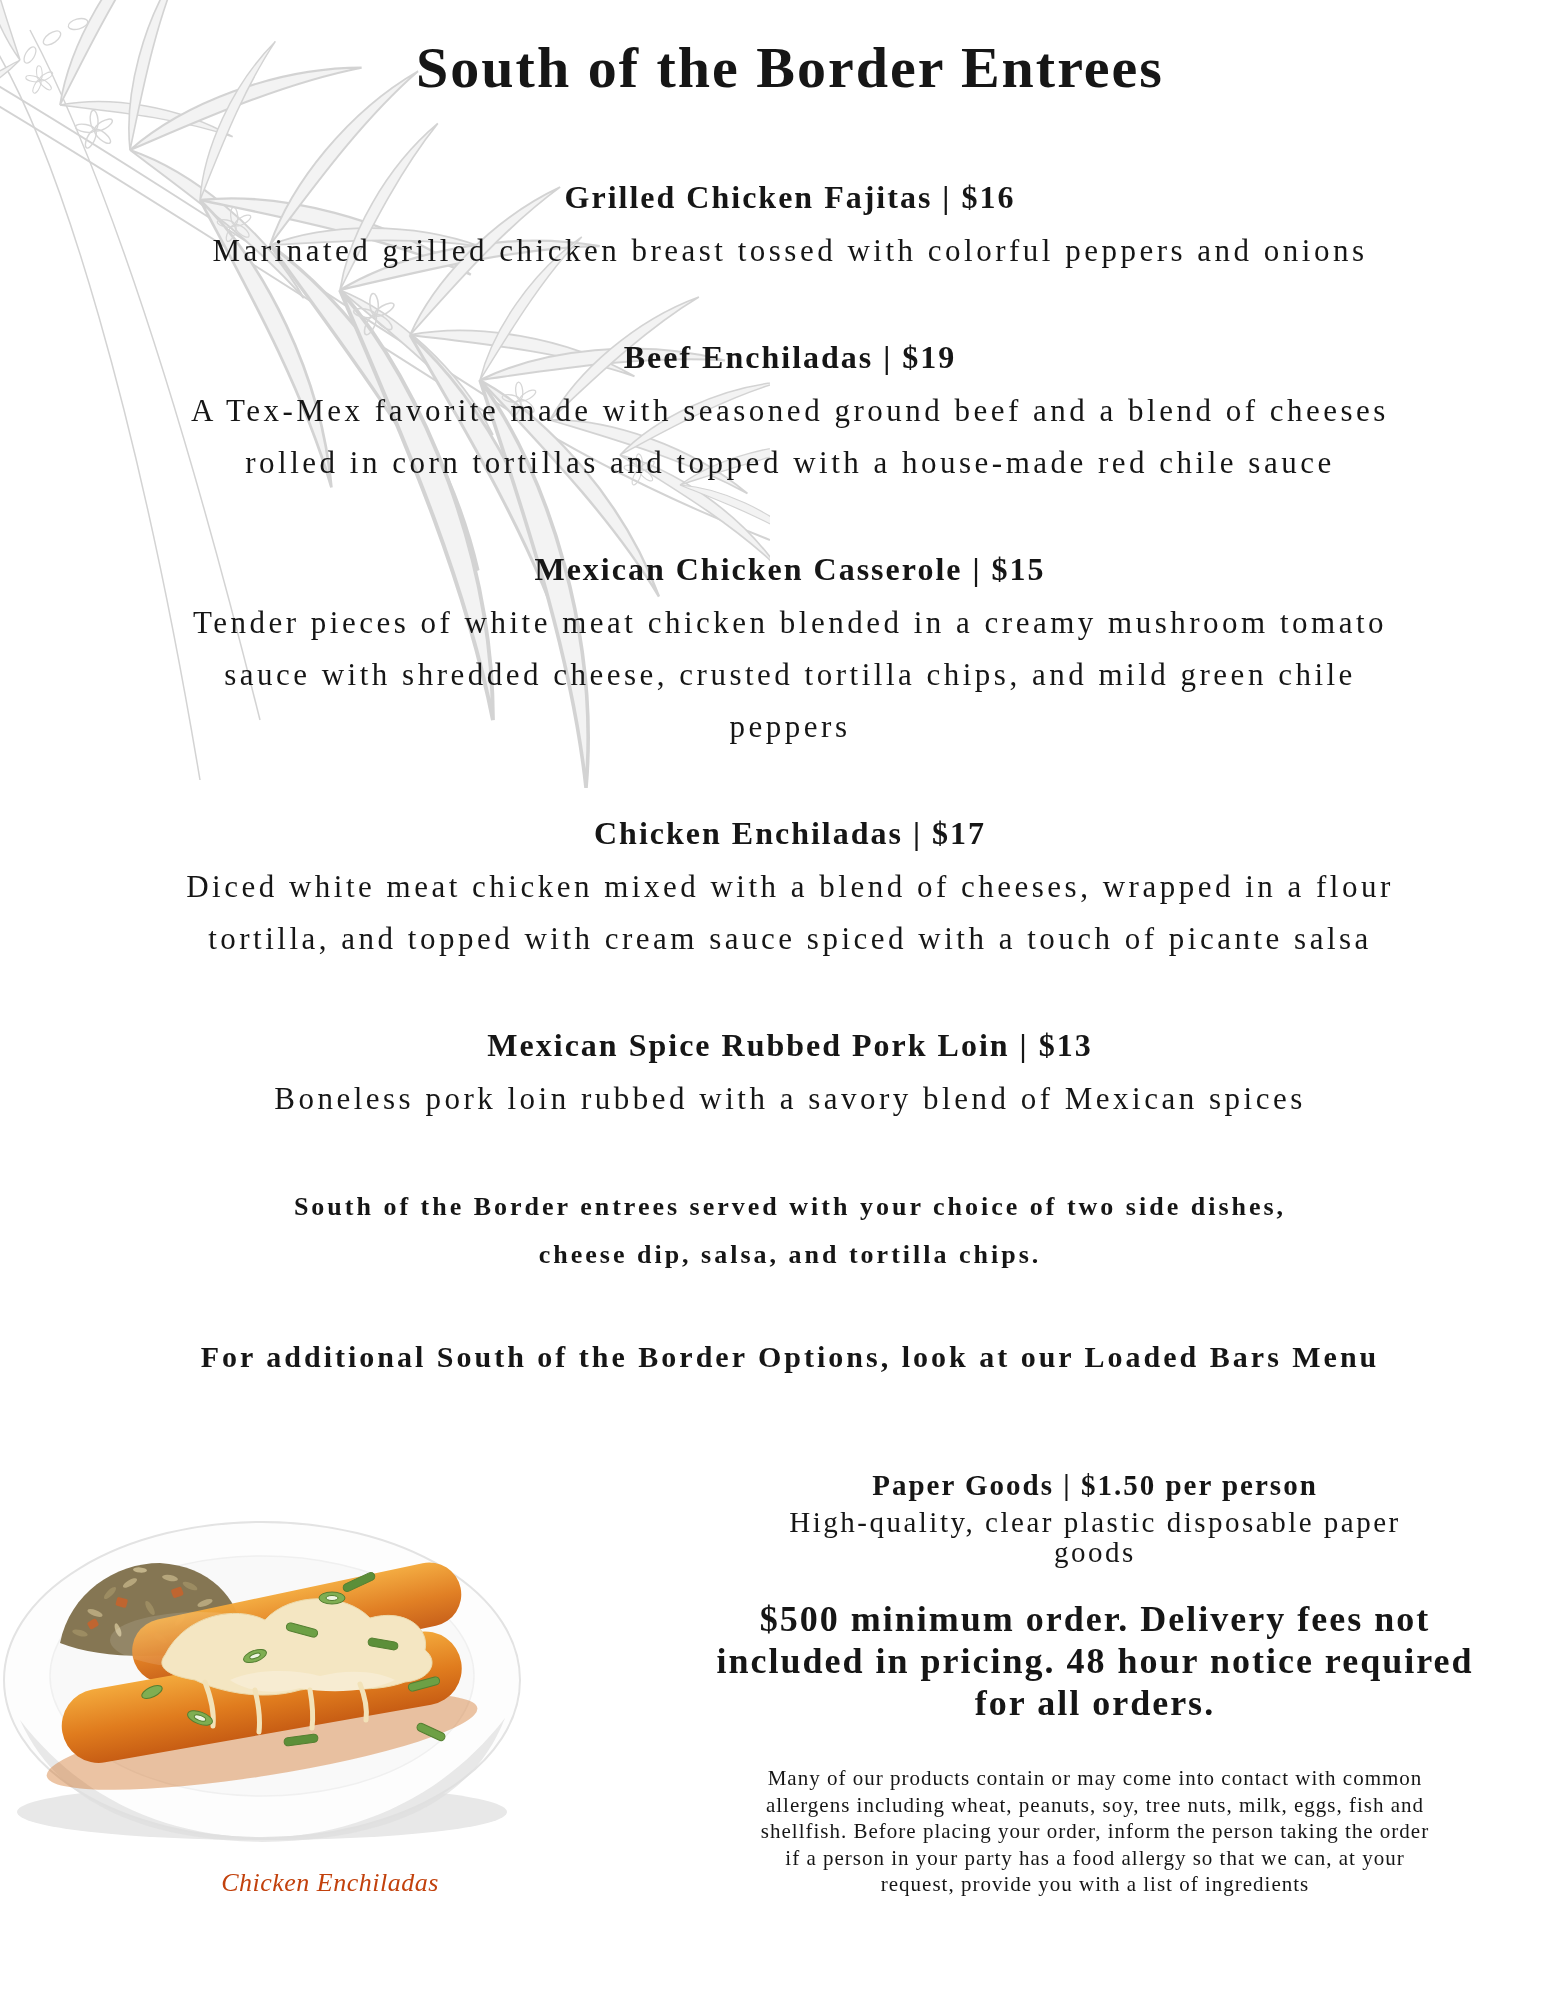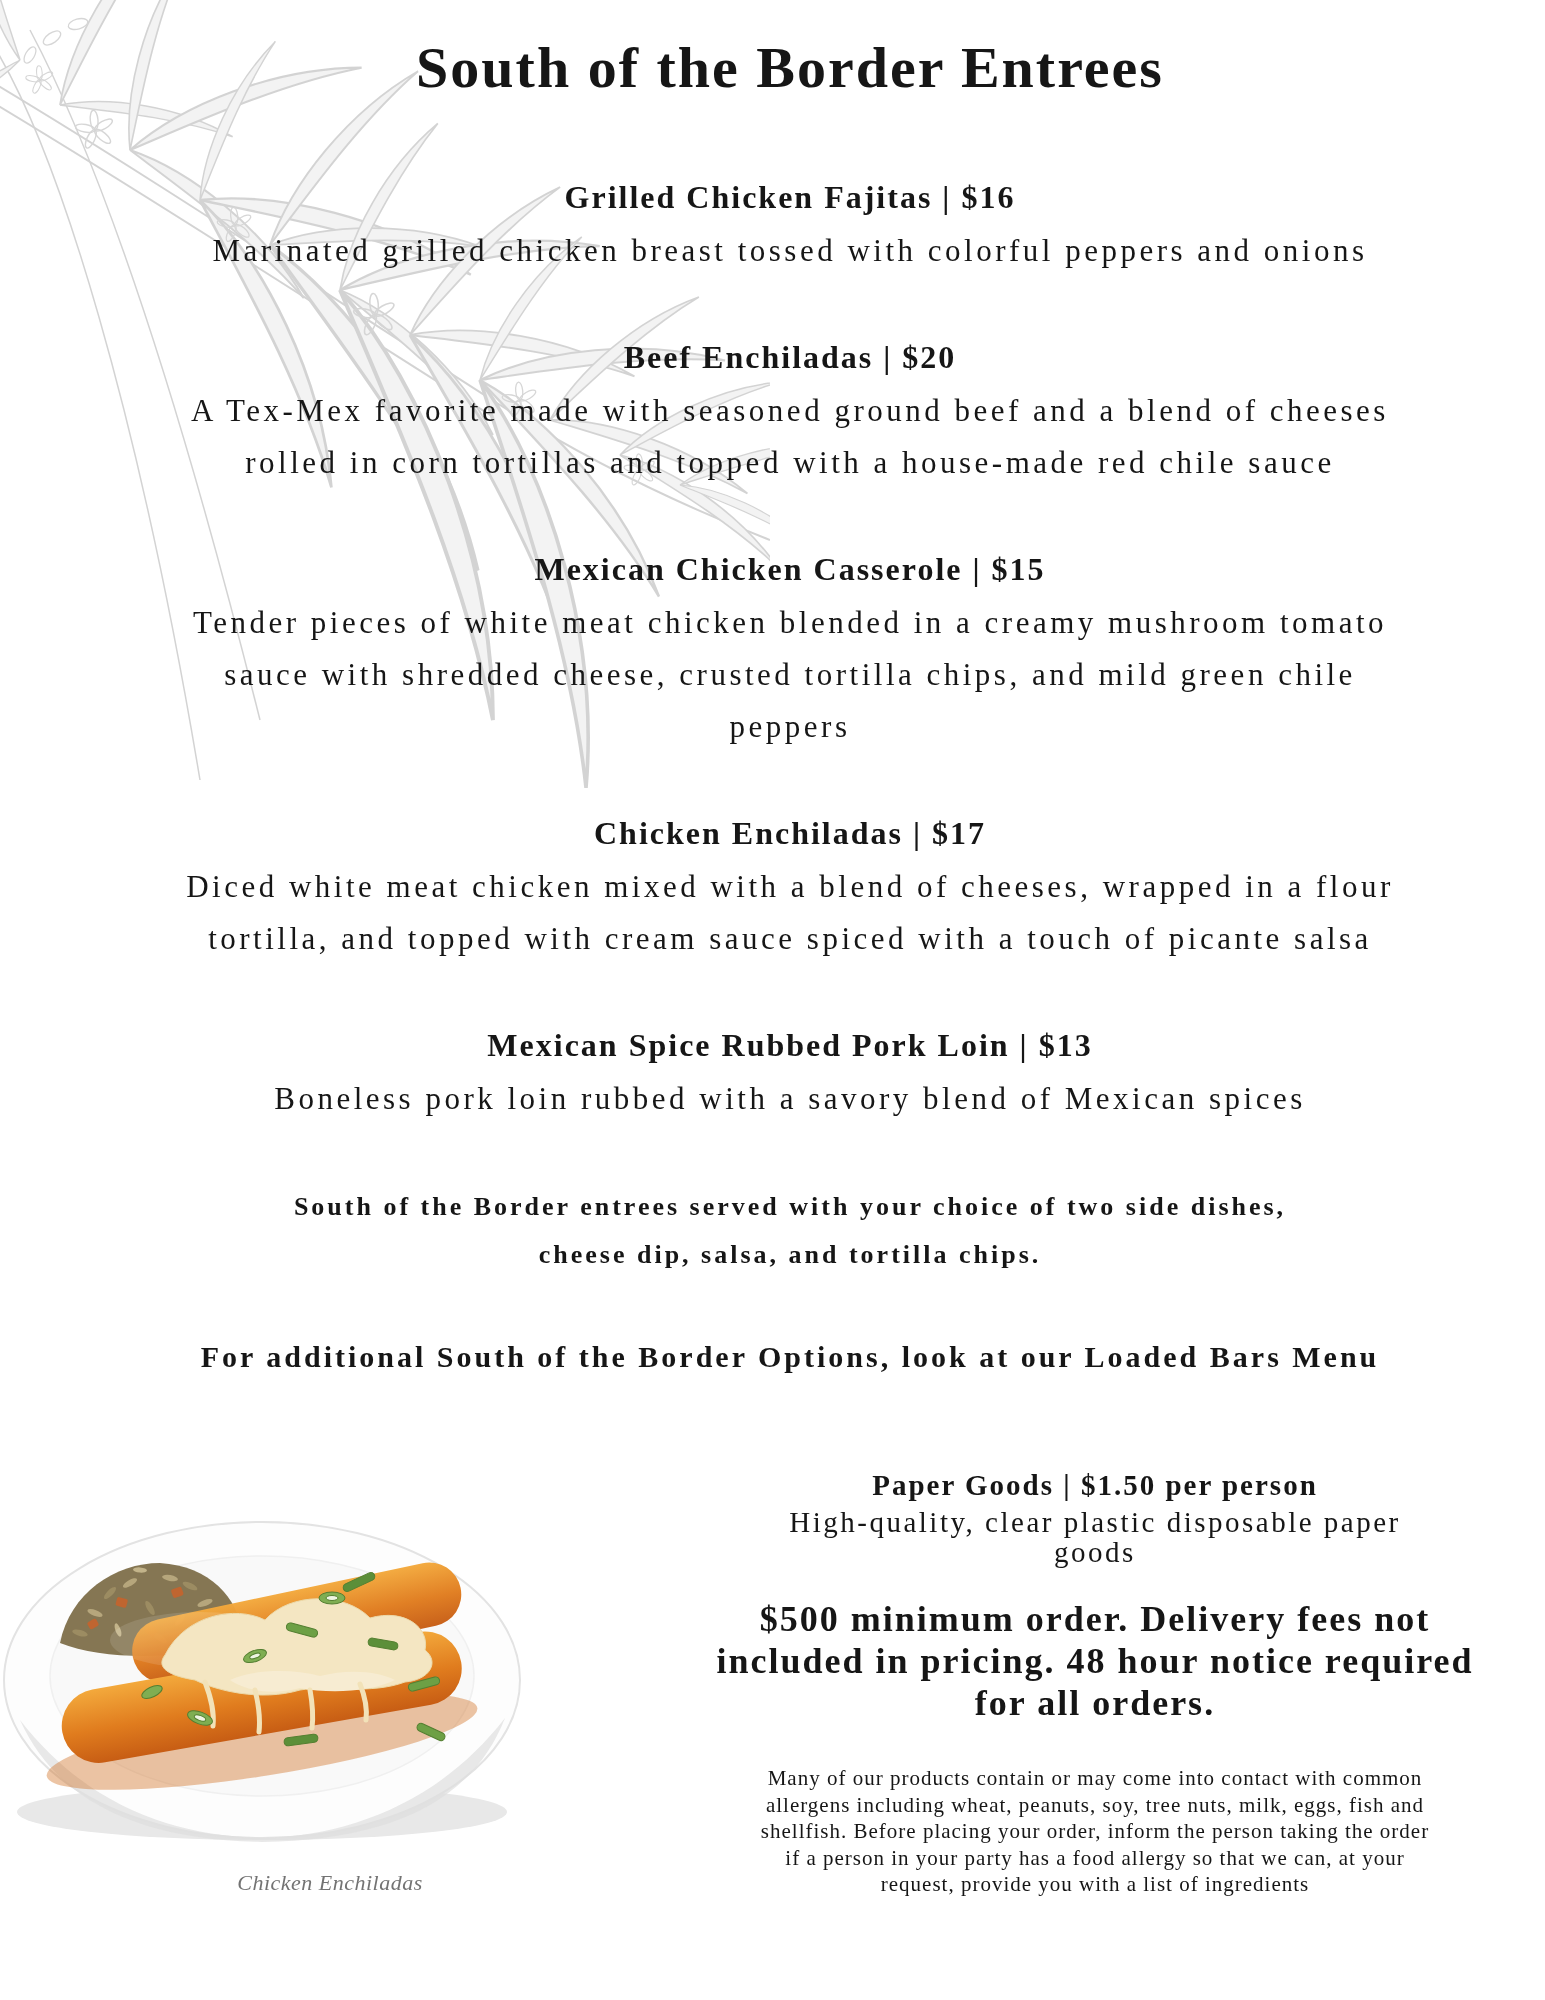--- a/index.html
+++ b/index.html
@@ -48,22 +48,22 @@
     font-size: 30px; font-weight: bold; letter-spacing: 3px;
     line-height: 52px; white-space: nowrap;
   }
   .photo {
     position: absolute; left: 0; top: 1480px;
     width: 530px; height: 375px;
   }
   .photo-caption {
     position: absolute; left: 80px; top: 1868px; width: 500px;
     text-align: center;
-    font-style: italic; font-size: 22px; line-height: 30px;
-    color: #737373; letter-spacing: .5px;
+    font-style: italic; font-size: 26px; line-height: 30px;
+    color: #c2410c; letter-spacing: .5px;
   }
   .right-col {
     position: absolute; left: 645px; top: 1463px; width: 900px;
     text-align: center;
   }
   .paper-label {
     font-size: 29px; font-weight: bold; letter-spacing: 2px;
     line-height: 44px;
   }
   .paper-desc {
@@ -149,21 +149,21 @@
 <div class="page-title">South of the Border Entrees</div>
 
 <div class="menu-col">
 
   <div class="item">
     <div class="item-label">Grilled Chicken Fajitas | $16</div>
     <div class="item-desc">Marinated grilled chicken breast tossed with colorful peppers and onions</div>
   </div>
 
   <div class="item">
-    <div class="item-label">Beef Enchiladas | $20</div>
+    <div class="item-label">Beef Enchiladas | $19</div>
     <div class="item-desc">A Tex-Mex favorite made with seasoned ground beef and a blend of cheeses
 rolled in corn tortillas and topped with a house-made red chile sauce</div>
   </div>
 
   <div class="item">
     <div class="item-label">Mexican Chicken Casserole | $15</div>
     <div class="item-desc">Tender pieces of white meat chicken blended in a creamy mushroom tomato
 sauce with shredded cheese, crusted tortilla chips, and mild green chile
 peppers</div>
   </div>

